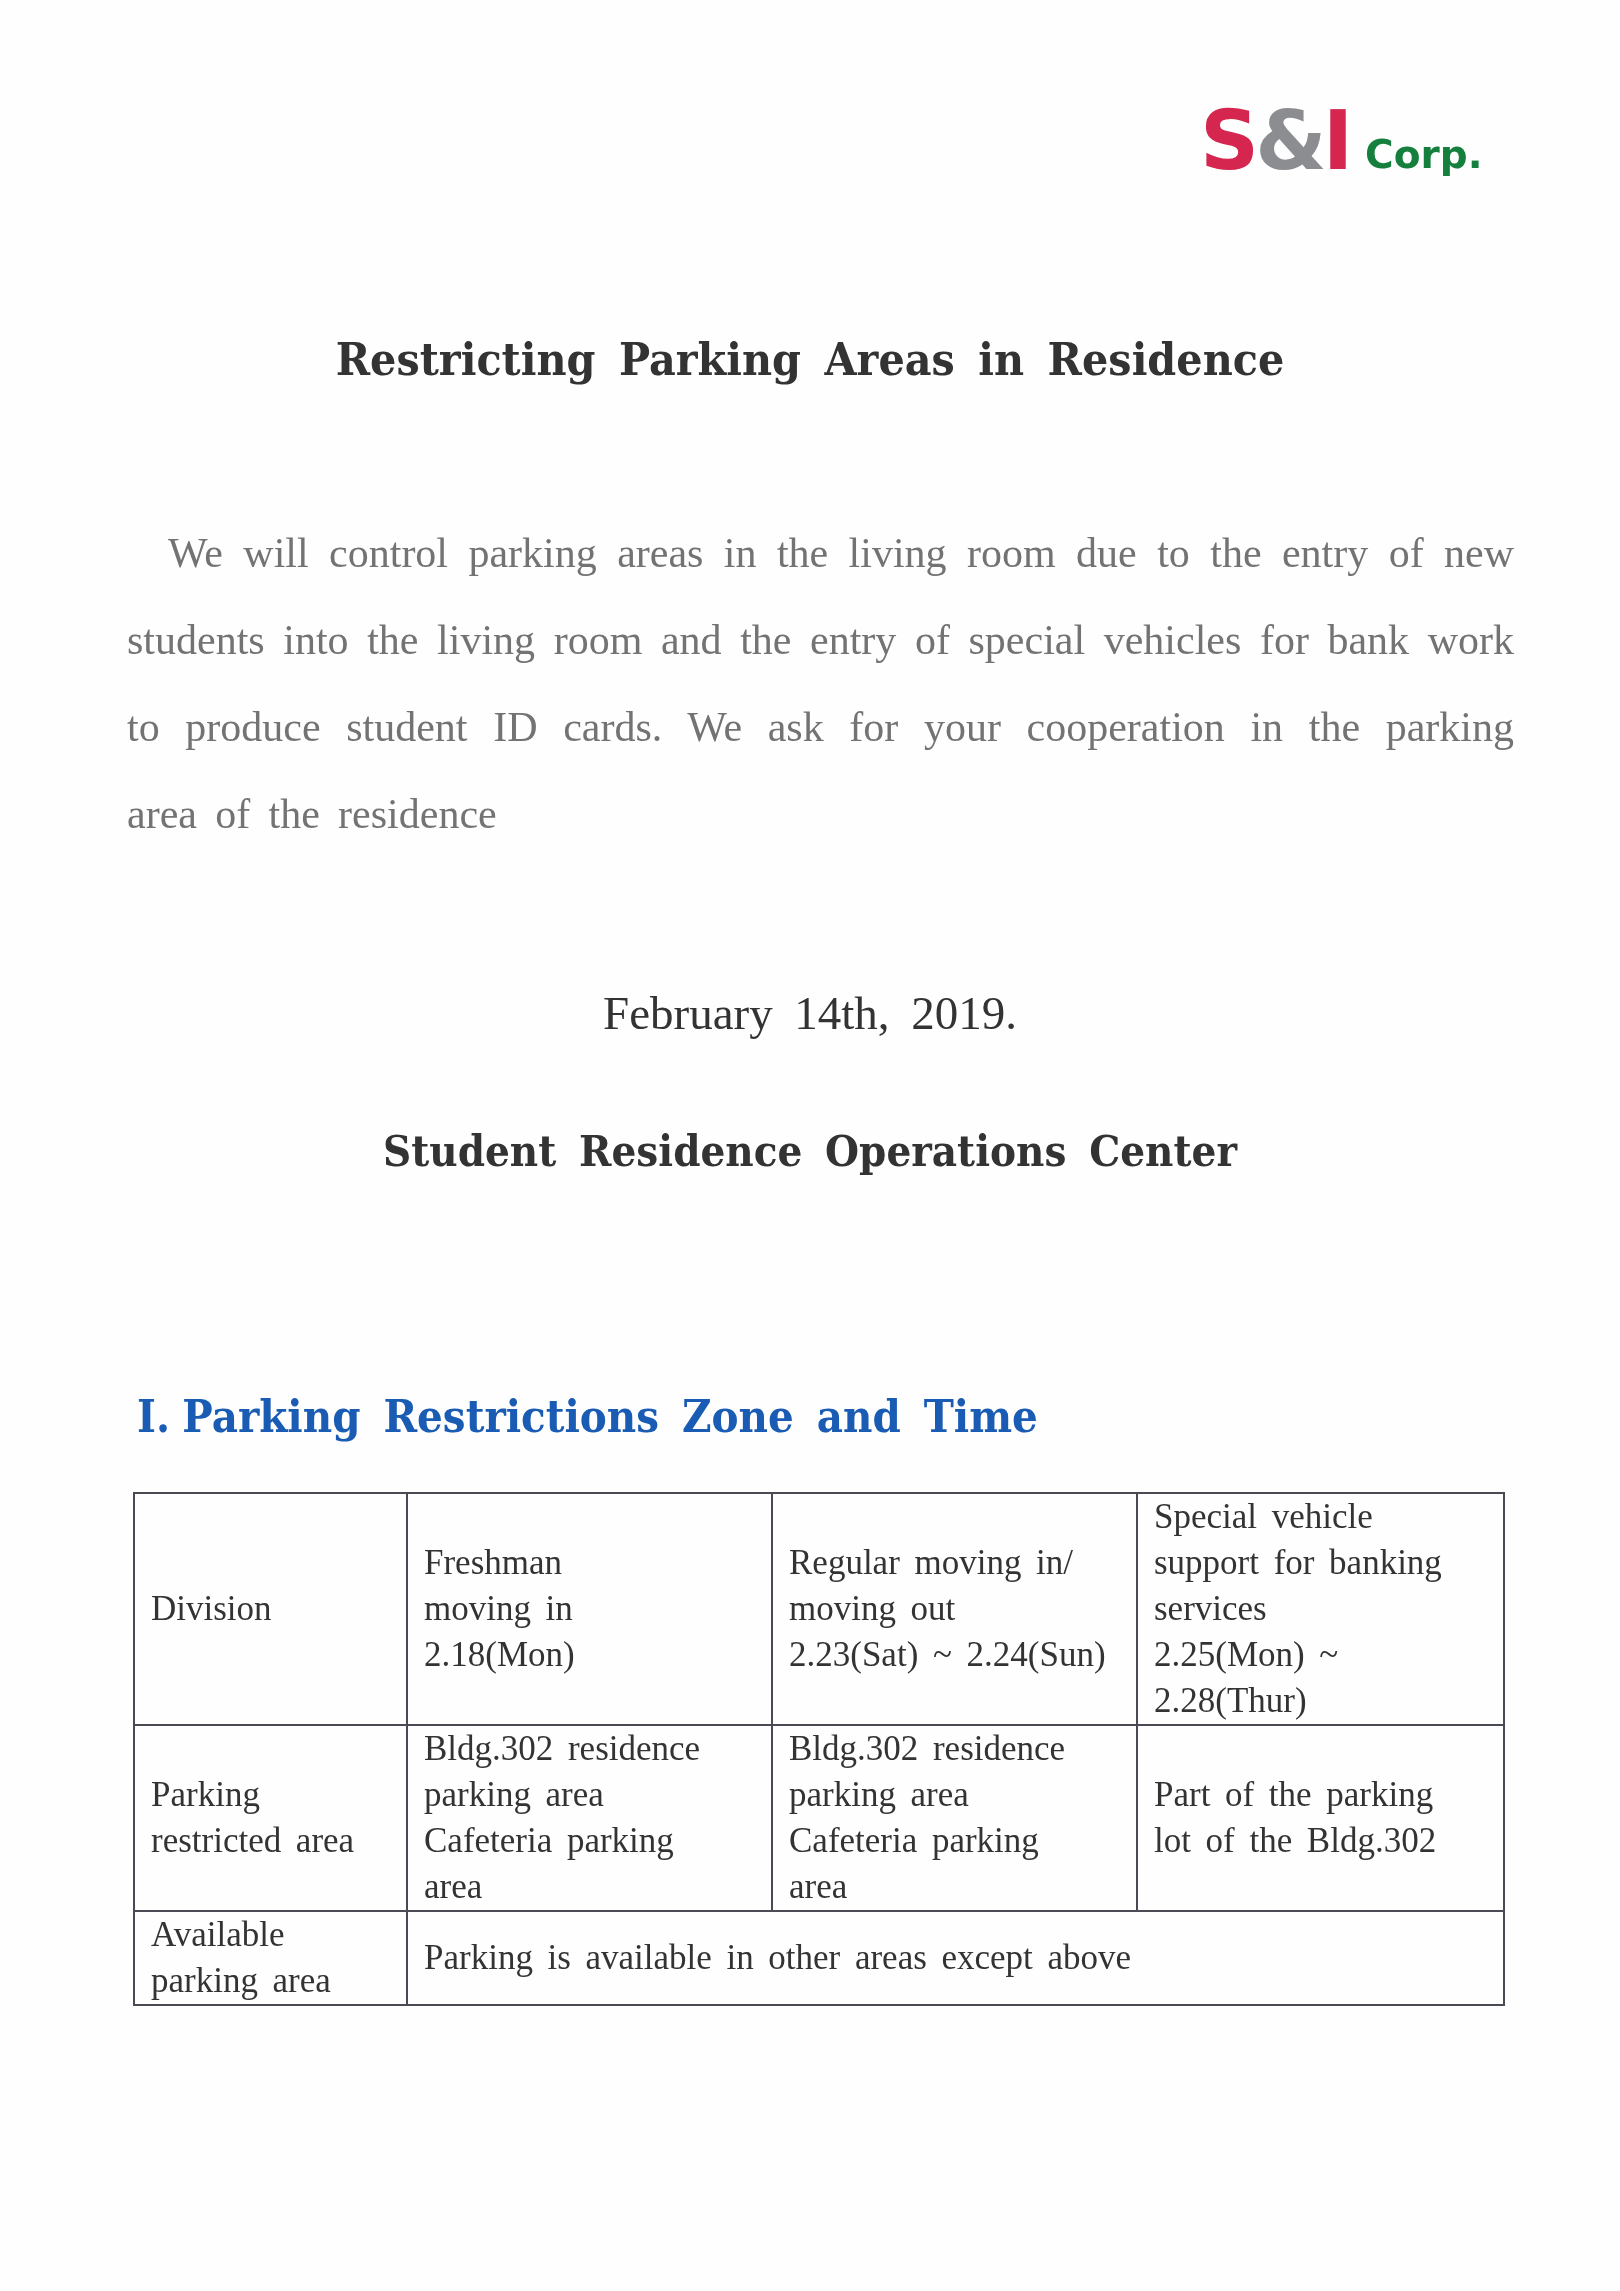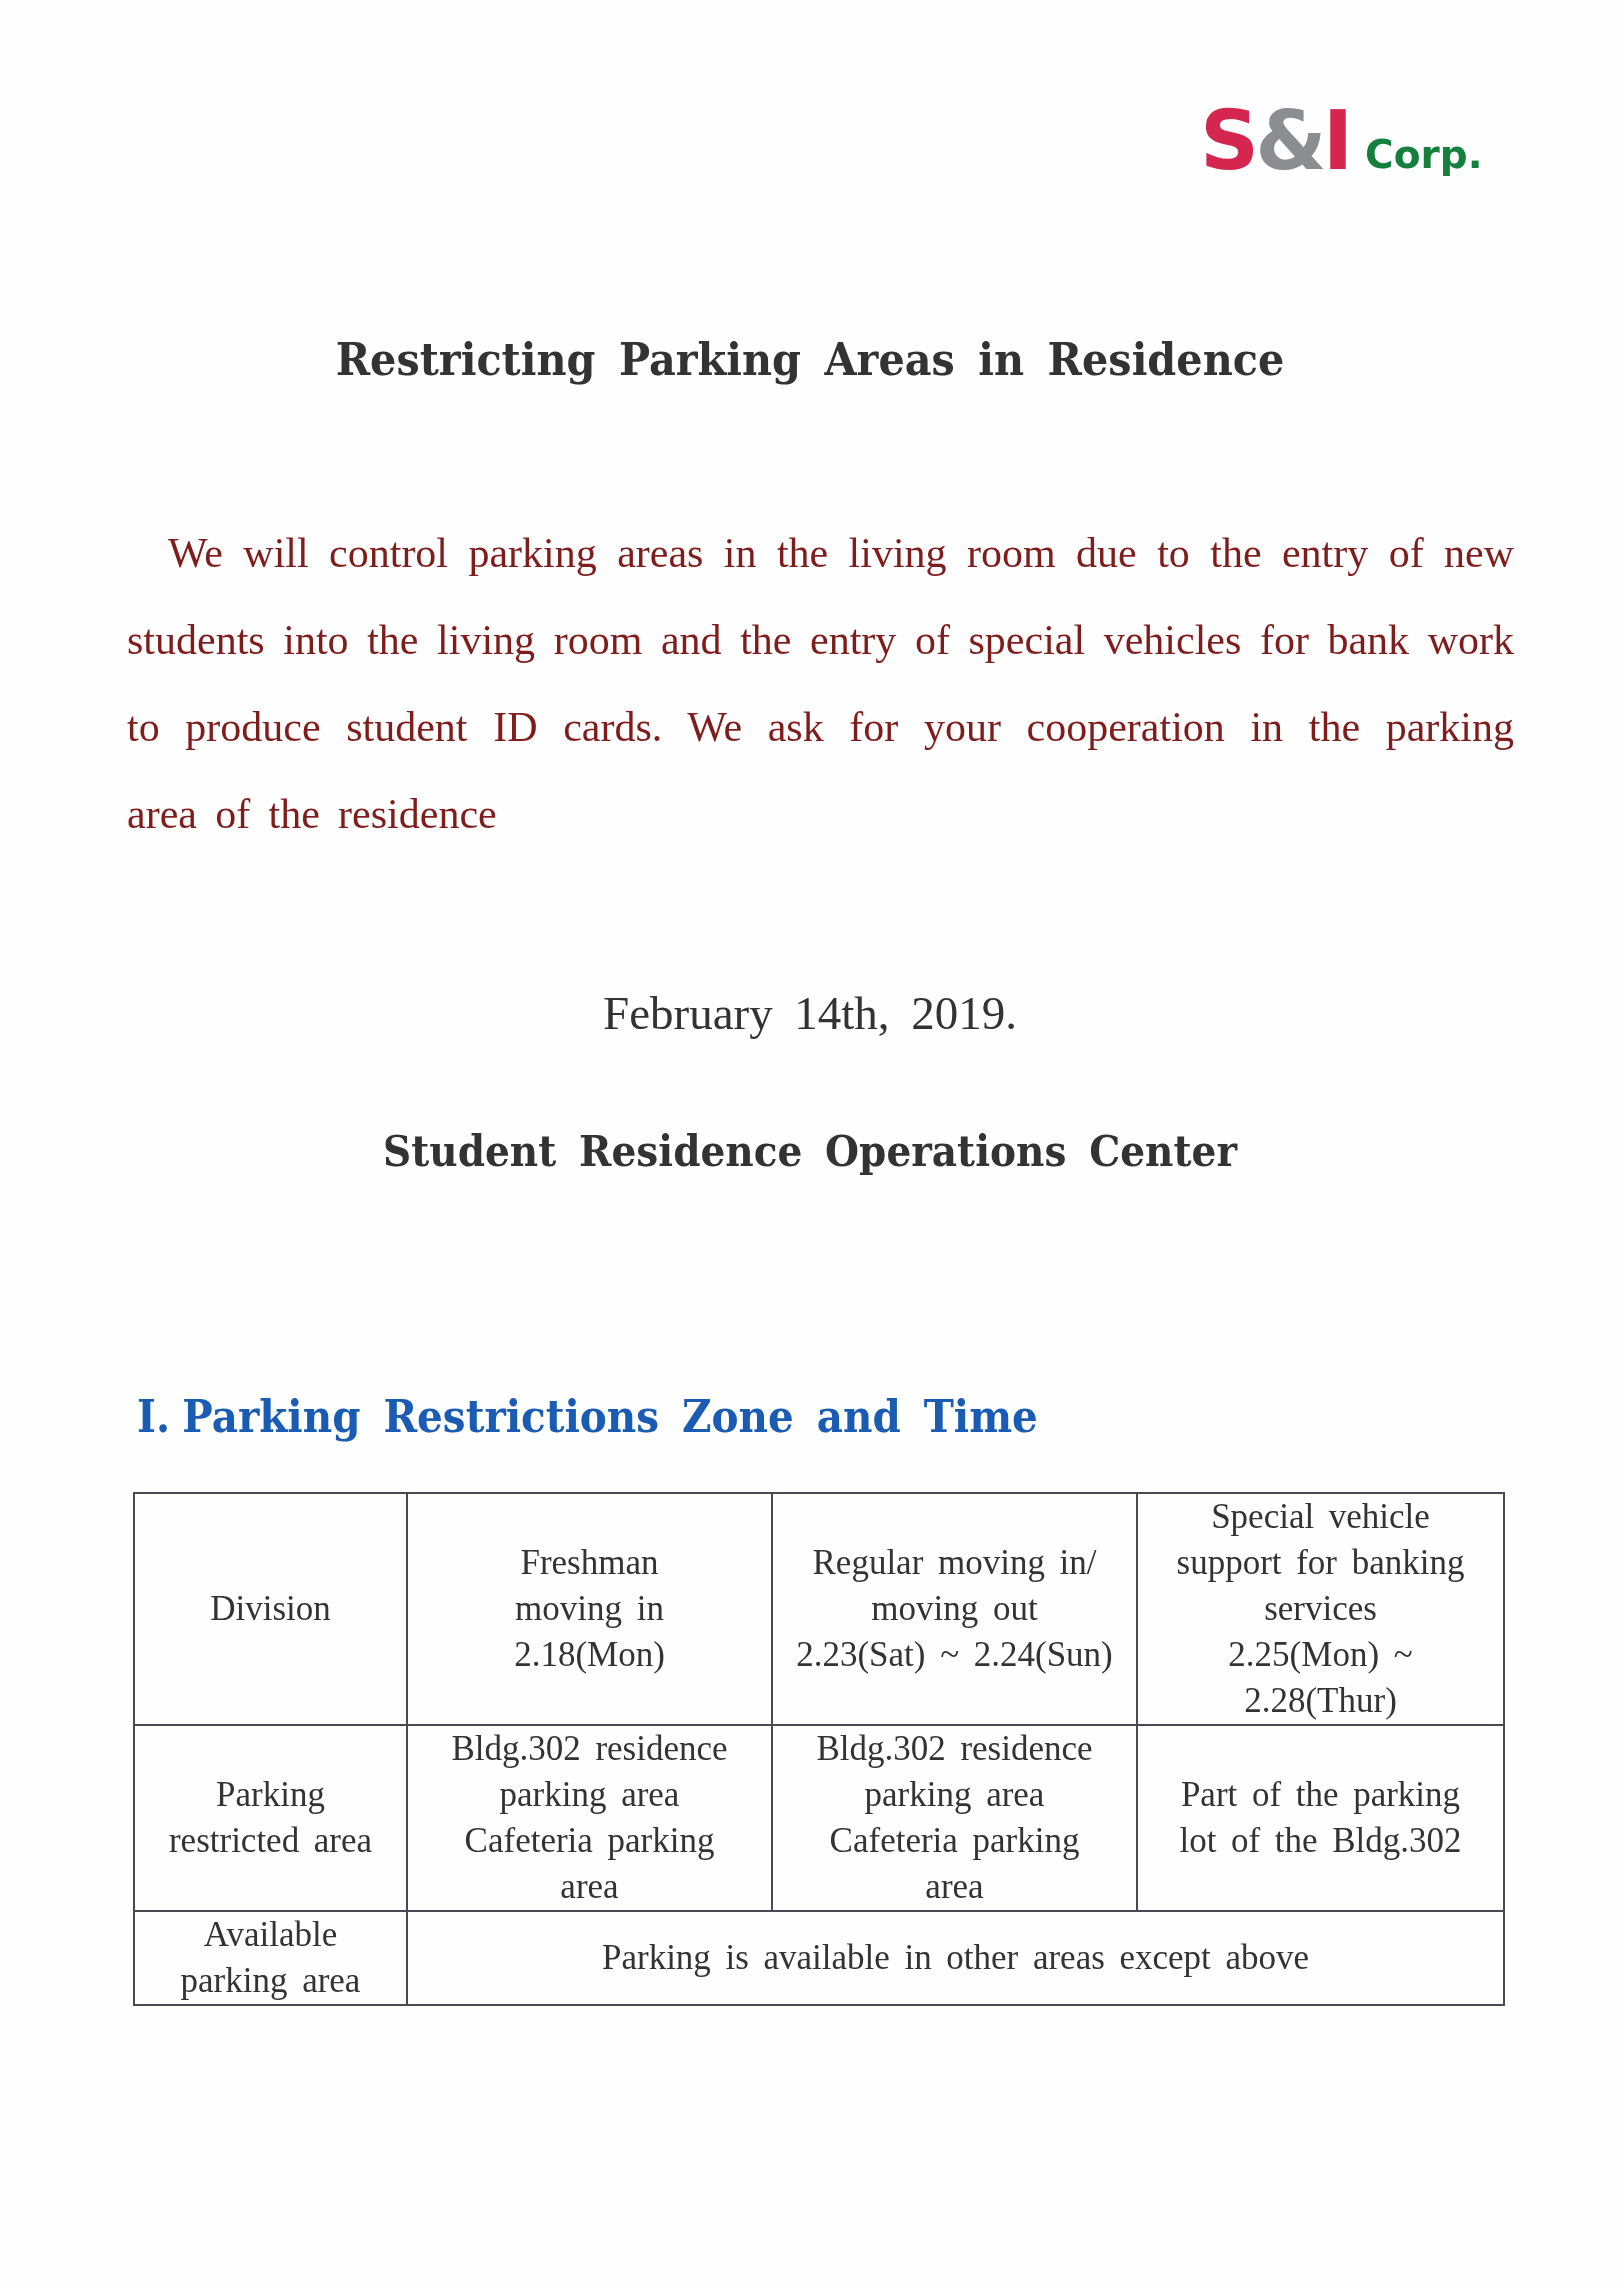--- a/index.html
+++ b/index.html
@@ -76,21 +76,21 @@
     }
     
     .para {
       position: absolute;
       left: 127px;
       width: 1387px;
       top: 510px;
       font-family: "Liberation Serif", "DejaVu Serif", serif;
       font-size: 42px;
       line-height: 87px;
-      color: #7f1d1d;
+      color: #737373;
       text-align: justify;
       text-align-last: left;
       text-indent: 41px;
       word-spacing: 7.8px;
     }
     
     .date {
       position: absolute;
       left: 0; right: 0;
       top: 961px;
@@ -138,23 +138,23 @@
       width: 1369px;
       border-collapse: collapse;
       table-layout: fixed;
       font-family: "Liberation Serif", "DejaVu Serif", serif;
       font-size: 35px;
       line-height: 46px;
       color: #333333;
     }
     .tbl td {
       border: 2px solid #4a4a55;
-      text-align: center;
+      text-align: left;
       vertical-align: middle;
-      padding: 0 2px;
+      padding: 0 16px;
       word-spacing: 5.9px;
     }
     .tbl col.c0 { width: 273px; }
     .tbl col.c1 { width: 365px; }
     .tbl col.c2 { width: 365px; }
     .tbl col.c3 { width: 367px; }
     .tbl tr.r0 { height: 227px; }
     .tbl tr.r1 { height: 178px; }
     .tbl tr.r2 { height: 84px; }
     .cell-line { display: block; }

